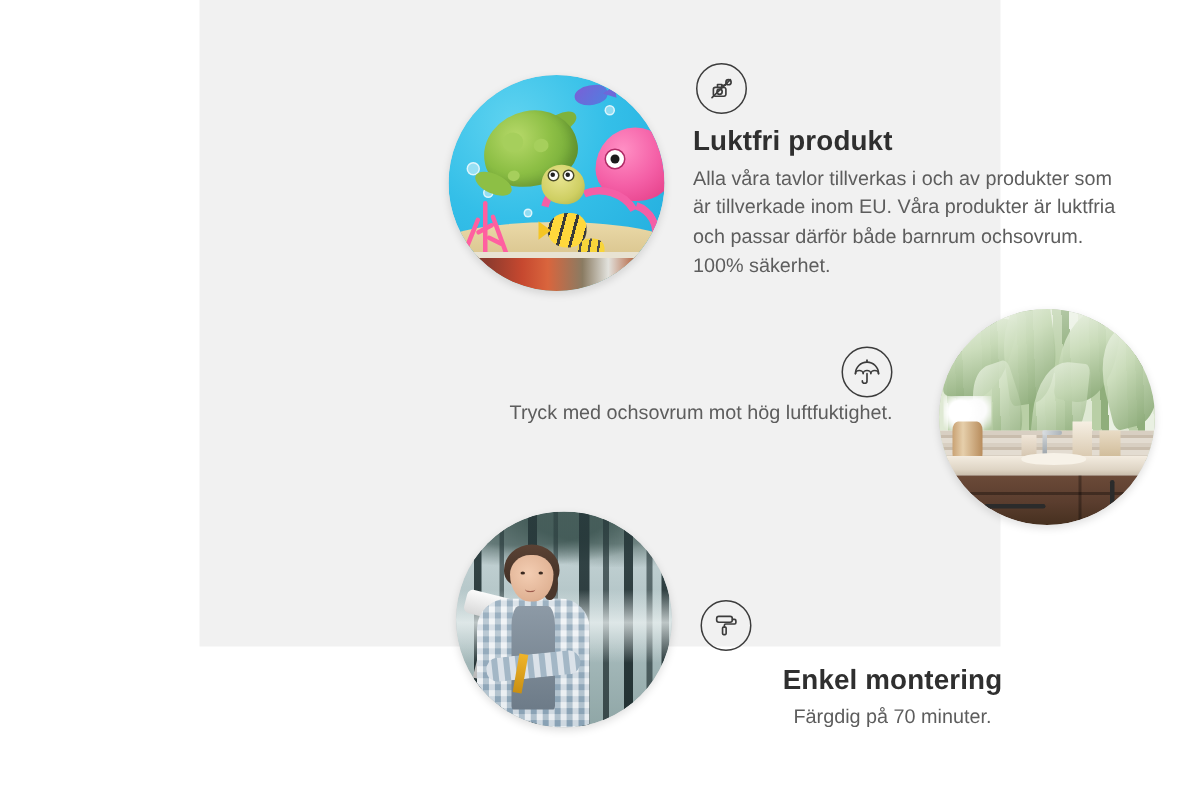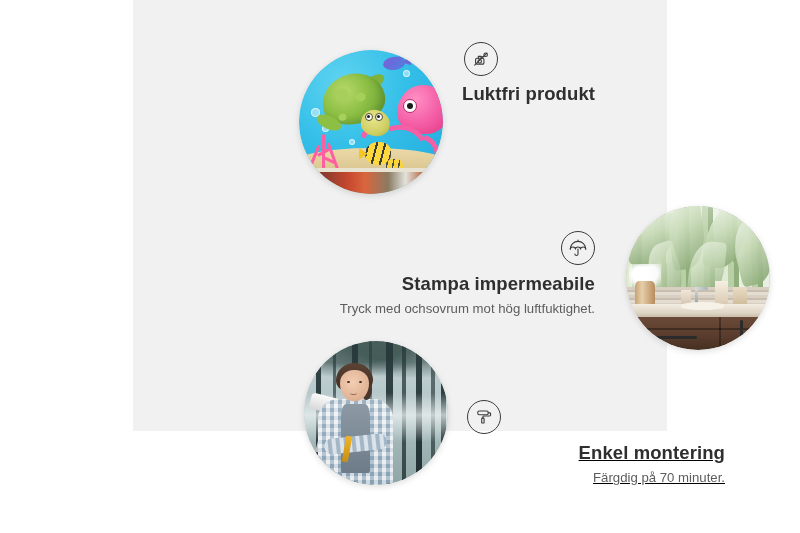--- a/index.html
+++ b/index.html
@@ -358,21 +358,21 @@
   
   #feature-odor { left: 329px; top: 42px; width: 292px; text-align: left; }
   #feature-odor .icon-wrap { margin-left: 2px; }
 
   
   #feature-water { left: 190px; top: 231px; width: 272px; text-align: right; }
   #feature-water .icon-row { display: flex; justify-content: flex-end; }
   #feature-water h3 { margin-top: 8px; }
 
   
-  #feature-mount { left: 332px; top: 400px; width: 260px; text-align: right; text-decoration: underline; }
+  #feature-mount { left: 332px; top: 400px; width: 260px; text-align: center; }
   #feature-mount .icon-wrap { margin-left: 2px; }
   #feature-mount h3 { margin-top: 8px; }
   #feature-mount p { color: #5d5d5d; }
 
   .icon-svg { display:block; }
 </style>
 </head>
 <body>
 
 <div id="stage">
@@ -481,34 +481,34 @@
             <path d="M9.1 11.2V9.1h3.1v2.1"></path>
             <path d="M12.2 9.6h2.6"></path>
             <circle cx="10.6" cy="14.4" r="1.9"></circle>
             <circle cx="17.1" cy="7.4" r="1.9"></circle>
             <path d="M14.9 9.2l1 -0.6"></path>
             <path d="M5.1 18.6L18.4 5.6"></path>
           </svg>
         </div>
       </div>
       <h3>Luktfri produkt</h3>
+      <p>Alla våra tavlor tillverkas i och av produkter som är tillverkade inom EU. Våra produkter är luktfria och passar därför både barnrum ochsovrum. 100% säkerhet.</p>
     </div>
 
     <div class="feature" id="feature-water">
       <div class="icon-row">
         <div class="icon-wrap">
           <svg class="icon-svg" width="22" height="22" viewBox="0 0 24 24" fill="none" stroke="#3c3c3c" stroke-width="1.2" stroke-linecap="round" stroke-linejoin="round">
             <path d="M3.6 13.2a8.4 8.4 0 0 1 16.8 0"></path>
             <path d="M3.6 13.2c0-1.3 1.4-2.3 2.8-2.3s2.8 1 2.8 2.3c0-1.3 1.3-2.3 2.8-2.3s2.8 1 2.8 2.3c0-1.3 1.3-2.3 2.8-2.3s2.8 1 2.8 2.3"></path>
             <path d="M12 13.2v5.3a1.7 1.7 0 0 1-3.4 0"></path>
             <path d="M12 4.8V3.4"></path>
           </svg>
         </div>
       </div>
-      <h3>Stampa impermeabile</h3>
       <p>Tryck med ochsovrum mot hög luftfuktighet.</p>
     </div>
 
     <div class="feature" id="feature-mount">
       <div class="icon-row">
         <div class="icon-wrap">
           <svg class="icon-svg" width="22" height="22" viewBox="0 0 24 24" fill="none" stroke="#3c3c3c" stroke-width="1.2" stroke-linecap="round" stroke-linejoin="round">
             <rect x="5.2" y="5.4" width="11.4" height="4.2" rx="1.6"></rect>
             <path d="M16.6 7.5h1.6a1 1 0 0 1 1 1v1.4a1 1 0 0 1-1 1h-6.4a1 1 0 0 0-1 1v1.3"></path>
             <rect x="9.5" y="13.2" width="2.6" height="5.4" rx="0.7"></rect>

